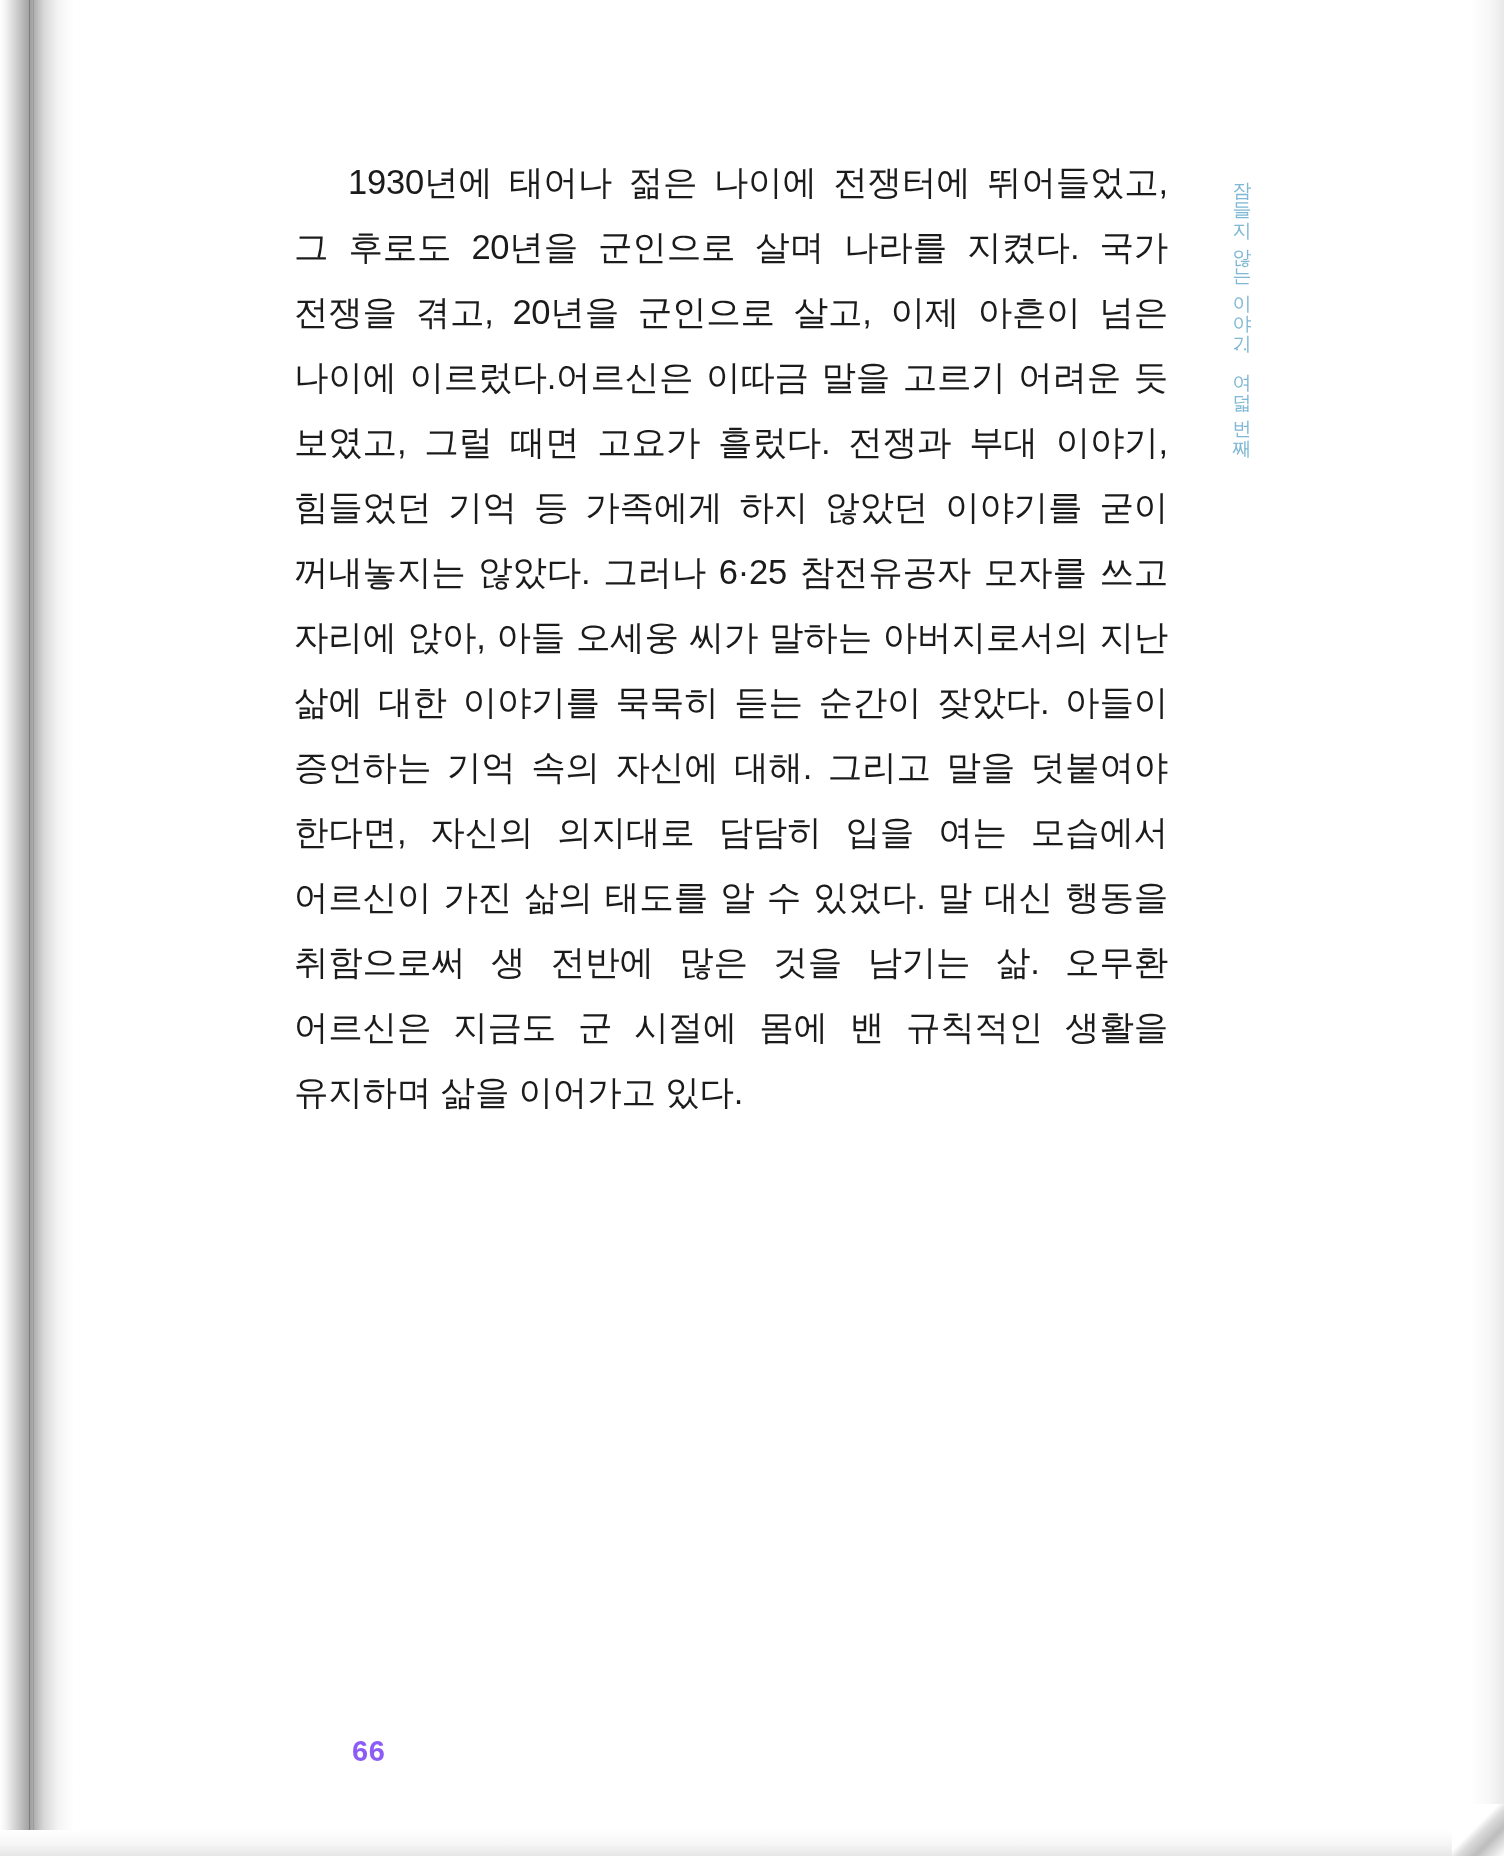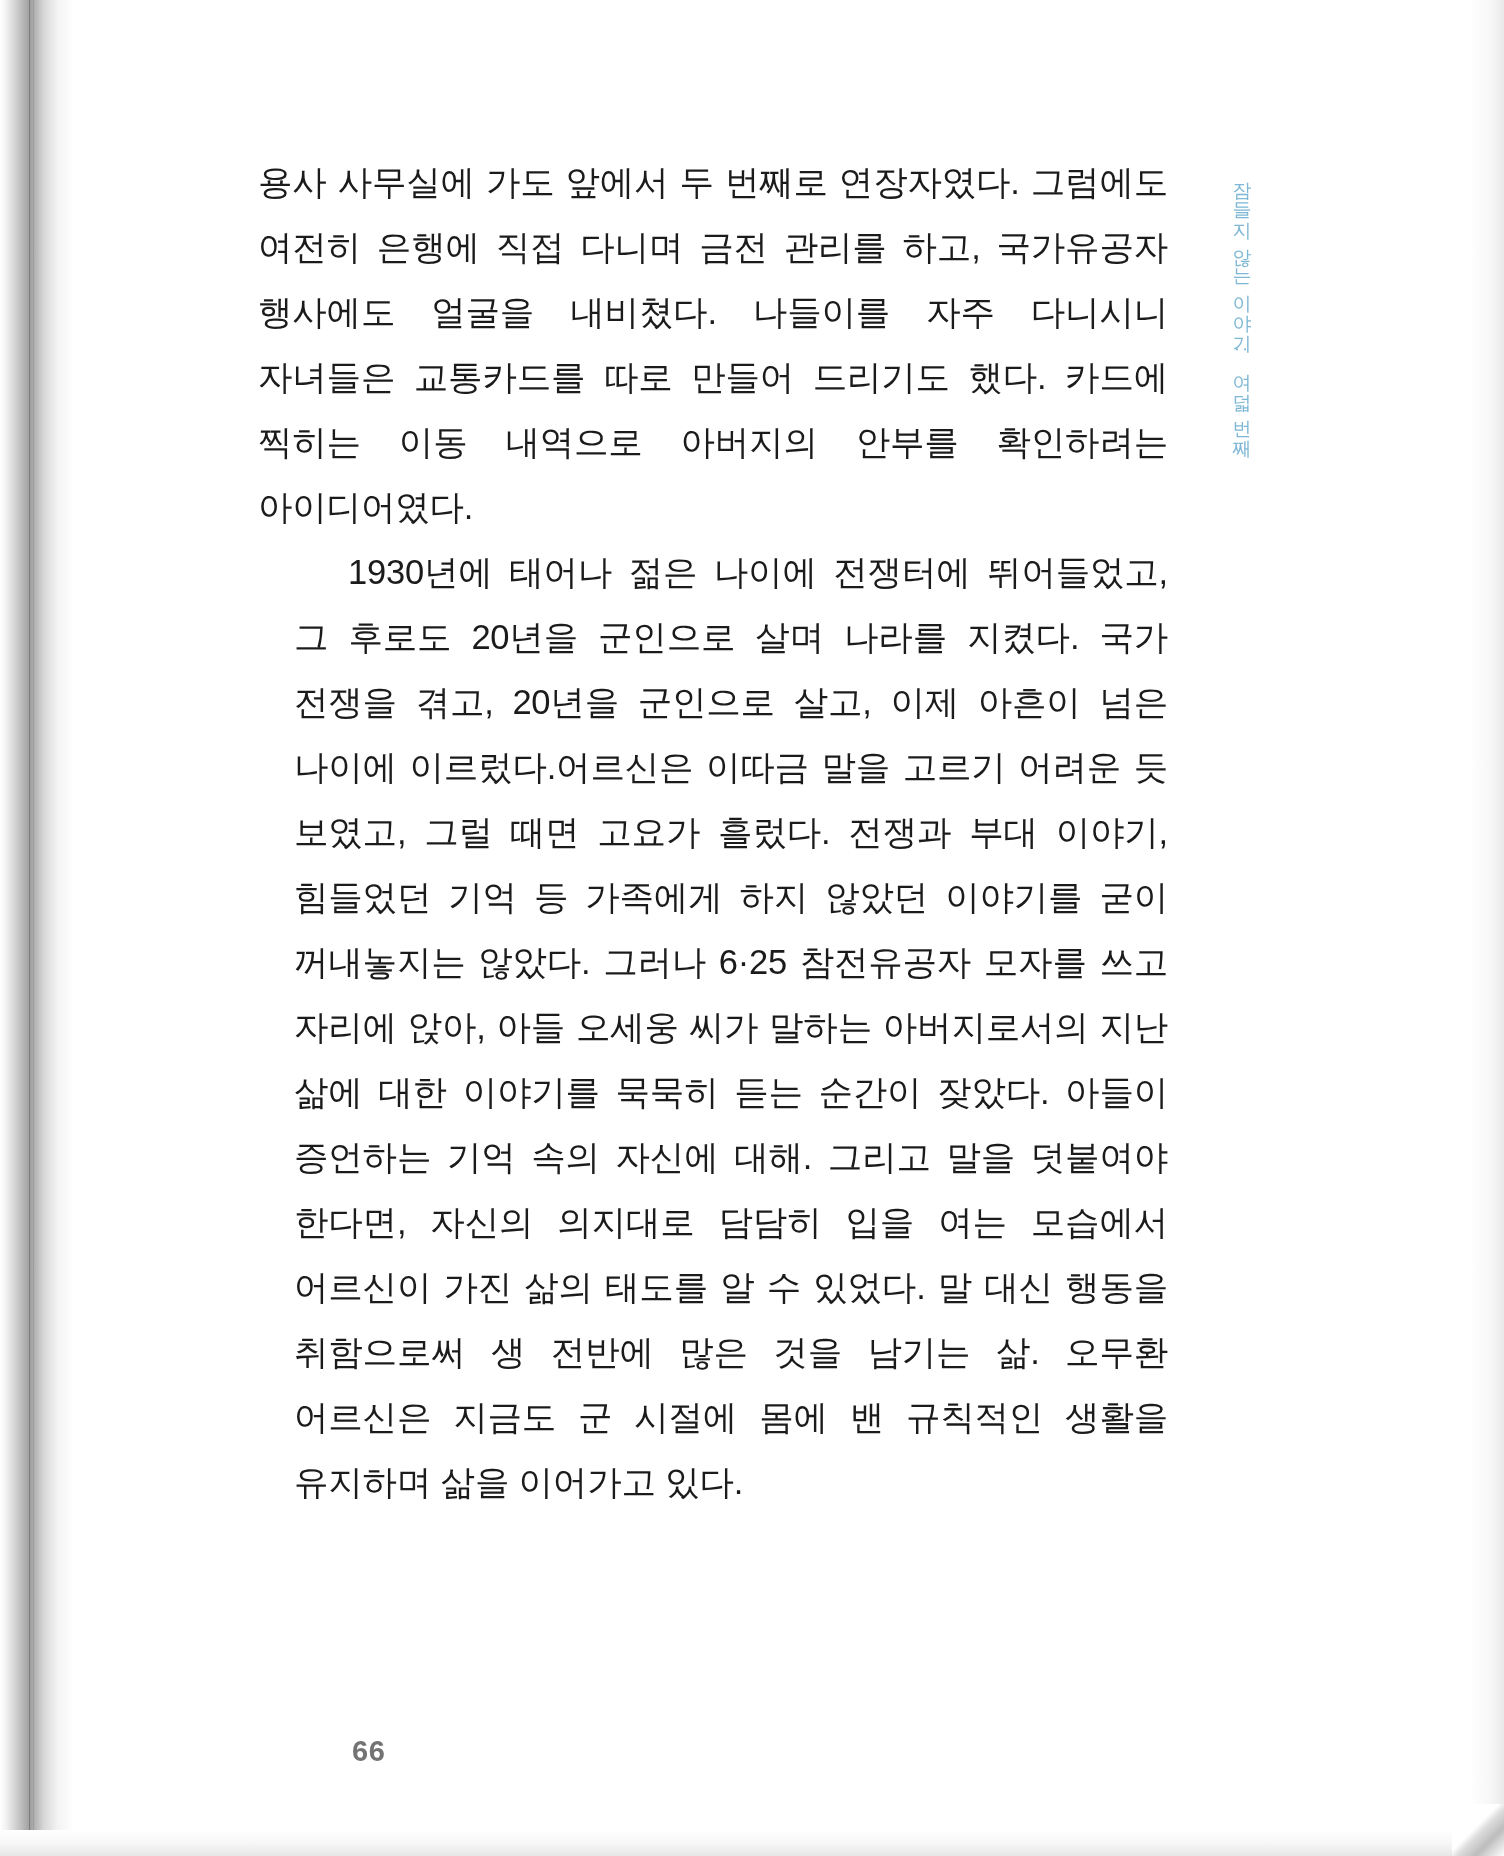--- a/index.html
+++ b/index.html
@@ -119,40 +119,39 @@
   }
 
   
   .folio {
     position: absolute;
     left: 352px;
     top: 1735px;
     font-family: "Liberation Sans", sans-serif;
     font-size: 29px;
     font-weight: bold;
-    color: #737373;
+    color: #8b5cf6;
     letter-spacing: 0.5px;
   }
 </style>
 </head>
 <body>
 
 <div class="book">
 
   <div class="gutter">
     <div class="gutter-line" style="left:29px;"></div>
     <div class="gutter-line" style="left:33px; background:rgba(0,0,0,0.10);"></div>
   </div>
 
   <div class="page-edge-right"></div>
   <div class="page-edge-bottom"></div>
   <div class="corner-fold"></div>
 
   <div class="running-head">잠들지 않는 이야기 : 여덟 번째</div>
 
   <div class="text-column">
-    <p class="body-par">용사 사무실에 가도 앞에서 두 번째로 연장자였다. 그럼에도 여전히 은행에 직접 다니며 금전 관리를 하고, 국가유공자 행사에도 얼굴을 내비쳤다. 나들이를 자주 다니시니 자녀들은 교통카드를 따로 만들어 드리기도 했다. 카드에 찍히는 이동 내역으로 아버지의 안부를 확인하려는 아이디어였다.</p>
     <p class="body-par indent">1930년에 태어나 젊은 나이에 전쟁터에 뛰어들었고, 그 후로도 20년을 군인으로 살며 나라를 지켰다. 국가 전쟁을 겪고, 20년을 군인으로 살고, 이제 아흔이 넘은 나이에 이르렀다.어르신은 이따금 말을 고르기 어려운 듯 보였고, 그럴 때면 고요가 흘렀다. 전쟁과 부대 이야기, 힘들었던 기억 등 가족에게 하지 않았던 이야기를 굳이 꺼내놓지는 않았다. 그러나 6·25 참전유공자 모자를 쓰고 자리에 앉아, 아들 오세웅 씨가 말하는 아버지로서의 지난 삶에 대한 이야기를 묵묵히 듣는 순간이 잦았다. 아들이 증언하는 기억 속의 자신에 대해. 그리고 말을 덧붙여야 한다면, 자신의 의지대로 담담히 입을 여는 모습에서 어르신이 가진 삶의 태도를 알 수 있었다. 말 대신 행동을 취함으로써 생 전반에 많은 것을 남기는 삶. 오무환 어르신은 지금도 군 시절에 몸에 밴 규칙적인 생활을 유지하며 삶을 이어가고 있다.</p>
   </div>
 
   <div class="folio">66</div>
 
 </div>
 
 </body></html>

